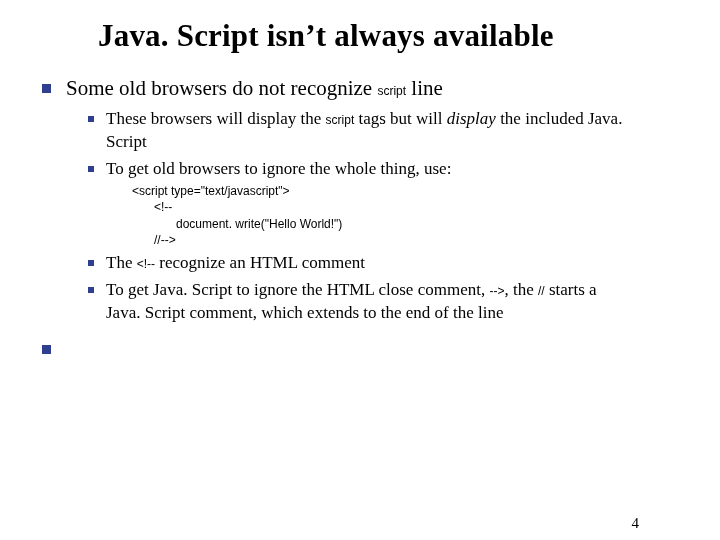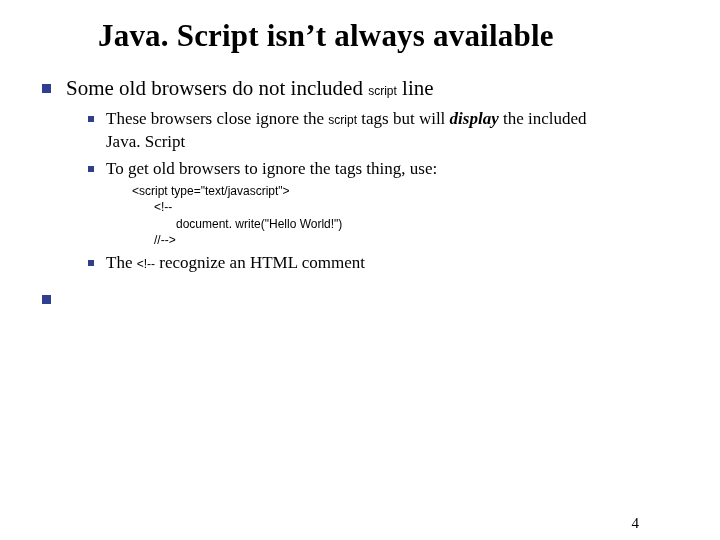--- a/index.html
+++ b/index.html
@@ -71,61 +71,64 @@
   .code-block {
     margin: 2px 0 2px 26px;
     font-size: 17px;
     line-height: 1.35;
   }
   .code-block .indent1 { padding-left: 22px; }
   .code, code {
     font-family: "Comic Sans MS", "Comic Sans", cursive, sans-serif;
     font-size: 12px;
   }
-  .ital { font-style: italic; font-weight: bold; }
+  .ital { font-style: italic; }
   .page-num {
     position: absolute;
     right: 14px;
     bottom: 8px;
     font-size: 15px;
     font-family: "Times New Roman", Times, serif;
   }
 </style>
 </head>
 <body>
 
 <div class="slide">
 
   <h1 class="title">Java. Script isn’t always available</h1>
 
   <ul class="lvl1">
 
     <li>
-      <span>Some old browsers do not included </span><span class="code">script</span><span> line</span>
+      <span>Some old browsers do not recognize </span><span class="code">script</span><span> line</span>
 
       <ul class="lvl2">
 
         <li>
-          <span>These browsers close ignore the </span><span class="code">script</span><span> tags but will </span><span class="ital">display</span><span> the included Java. Script</span>
+          <span>These browsers will display the </span><span class="code">script</span><span> tags but will </span><span class="ital">display</span><span> the included Java. Script</span>
         </li>
 
         <li>
-          <span>To get old browsers to ignore the tags thing, use:</span>
+          <span>To get old browsers to ignore the whole thing, use:</span>
           <div class="code-block">
             <div class="code">&lt;script type="text/javascript"&gt;</div>
             <div class="code indent1">&lt;!--</div>
             <div class="code indent1" style="padding-left:44px">document. write("Hello World!")</div>
             <div class="code indent1">//--&gt;</div>
           </div>
         </li>
 
         <li>
           <span>The </span><span class="code">&lt;!--</span><span> recognize an HTML comment</span>
         </li>
 
+        <li>
+          <span>To get Java. Script to ignore the HTML close comment, </span><span class="code">--&gt;</span><span>, the </span><span class="code">//</span><span> starts a Java. Script comment, which extends to the end of the line</span>
+        </li>
 
       </ul>
     </li>
 
     <li>
 
     </li>
 
   </ul>
 

